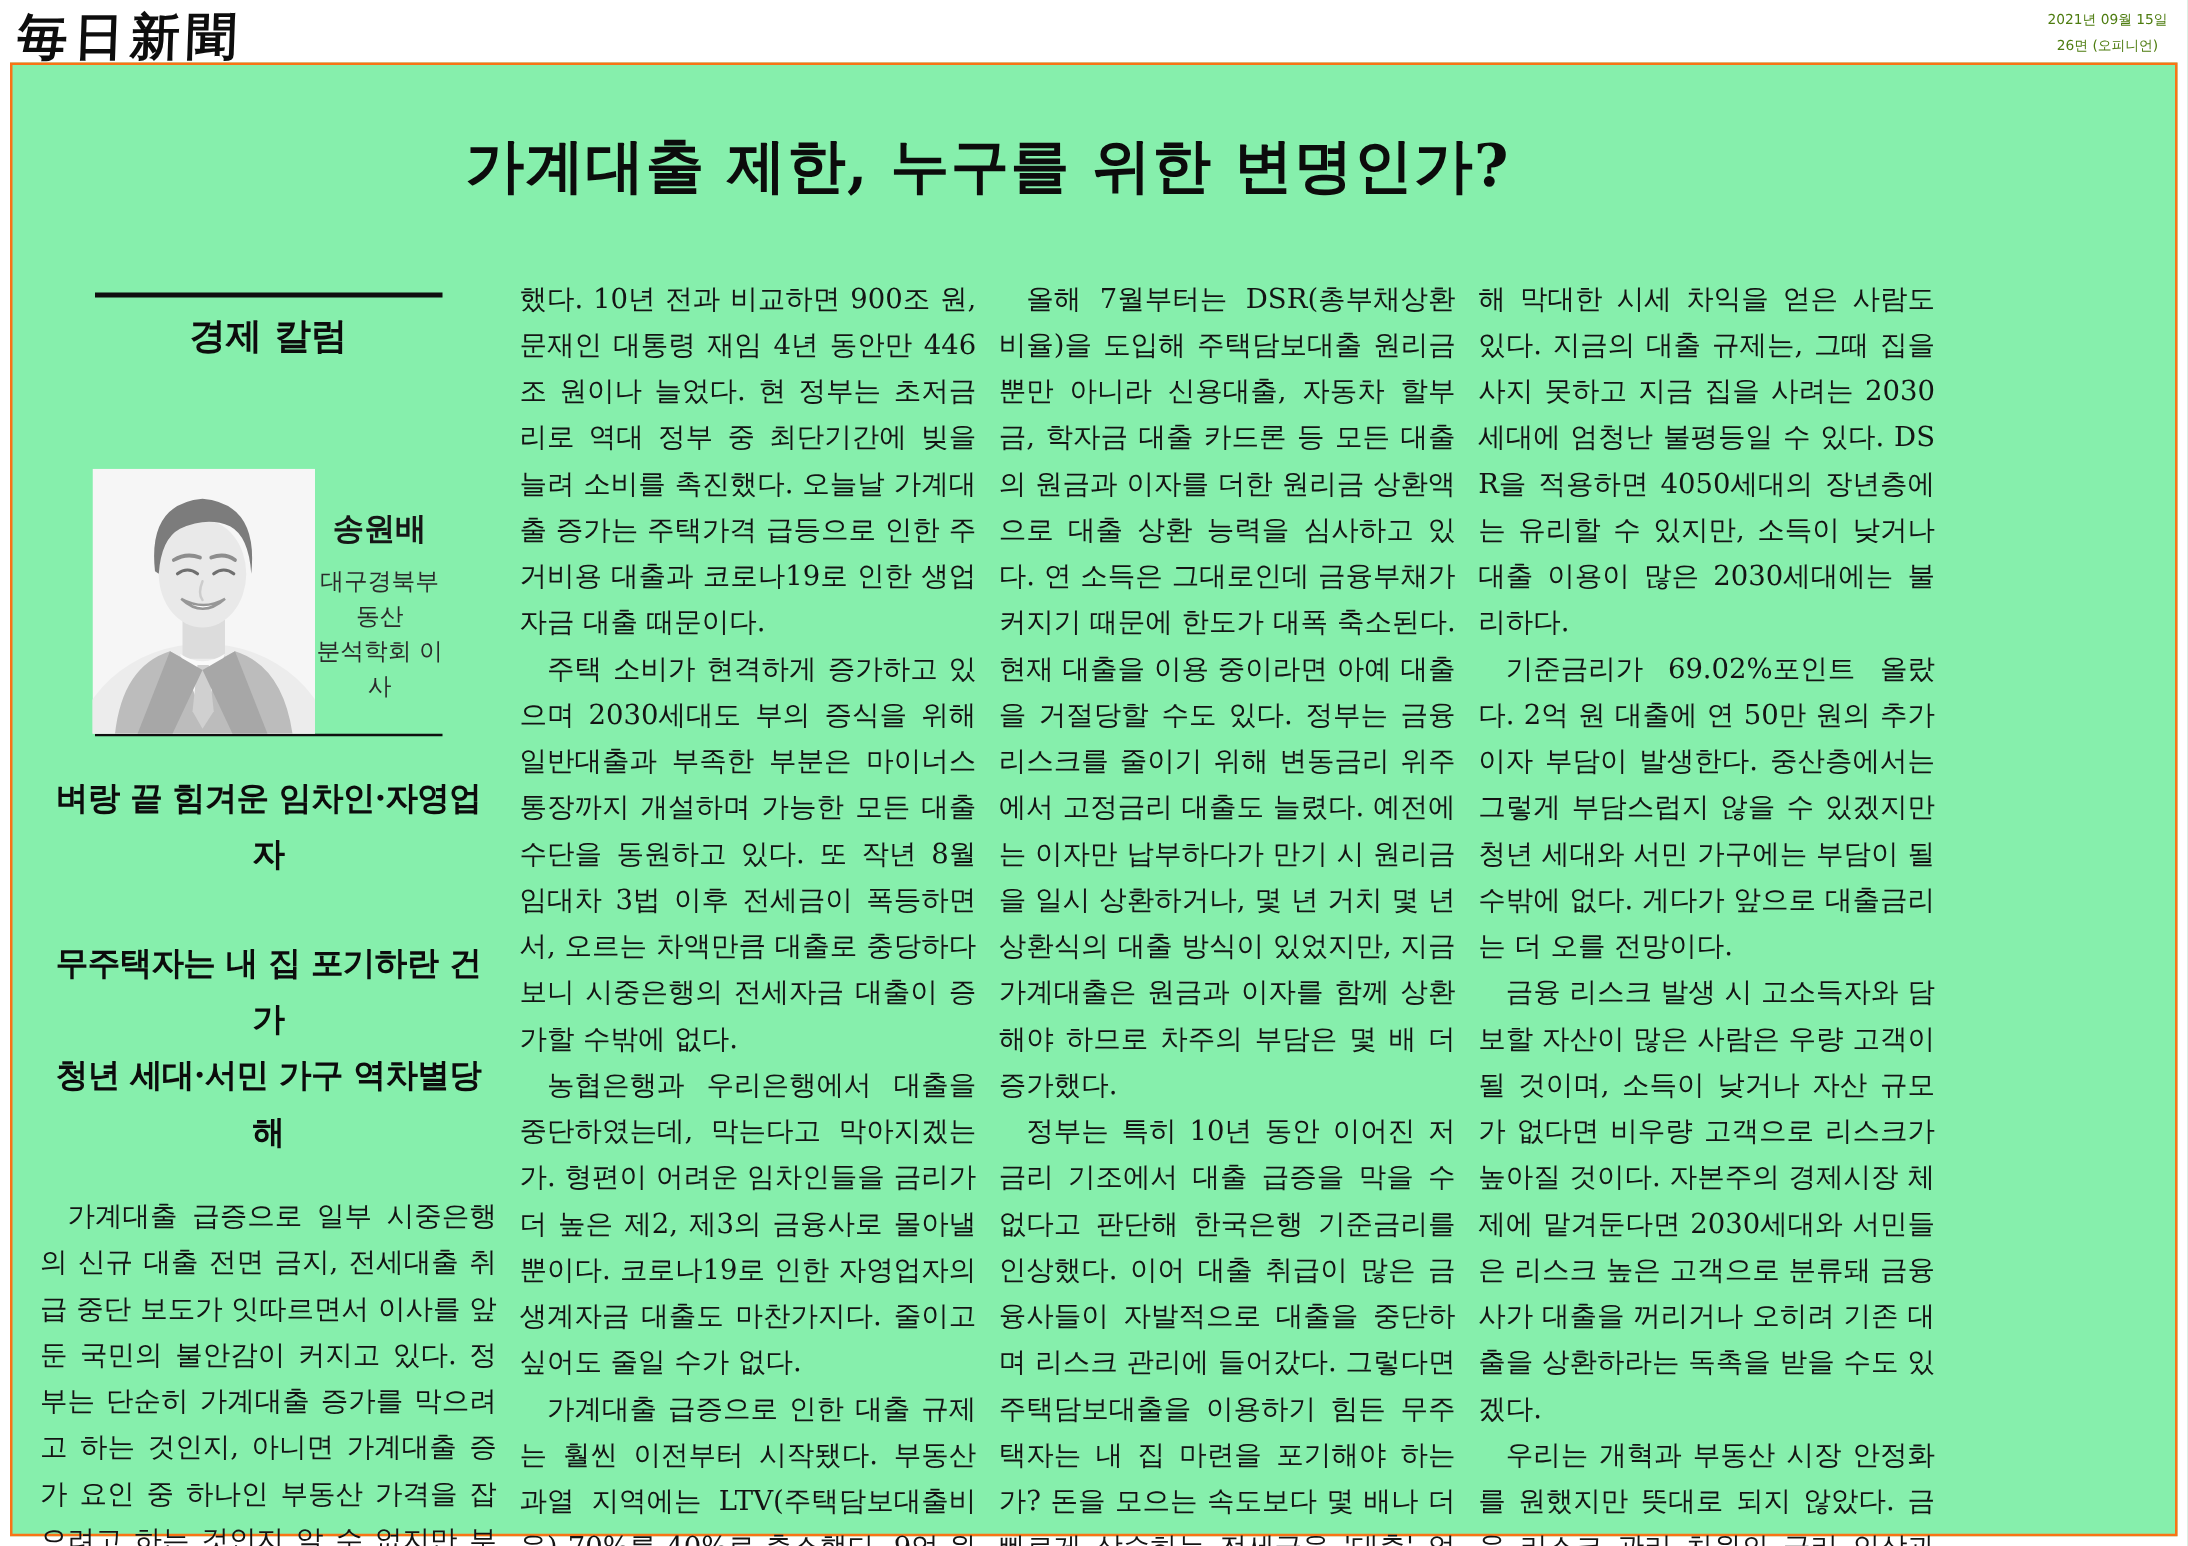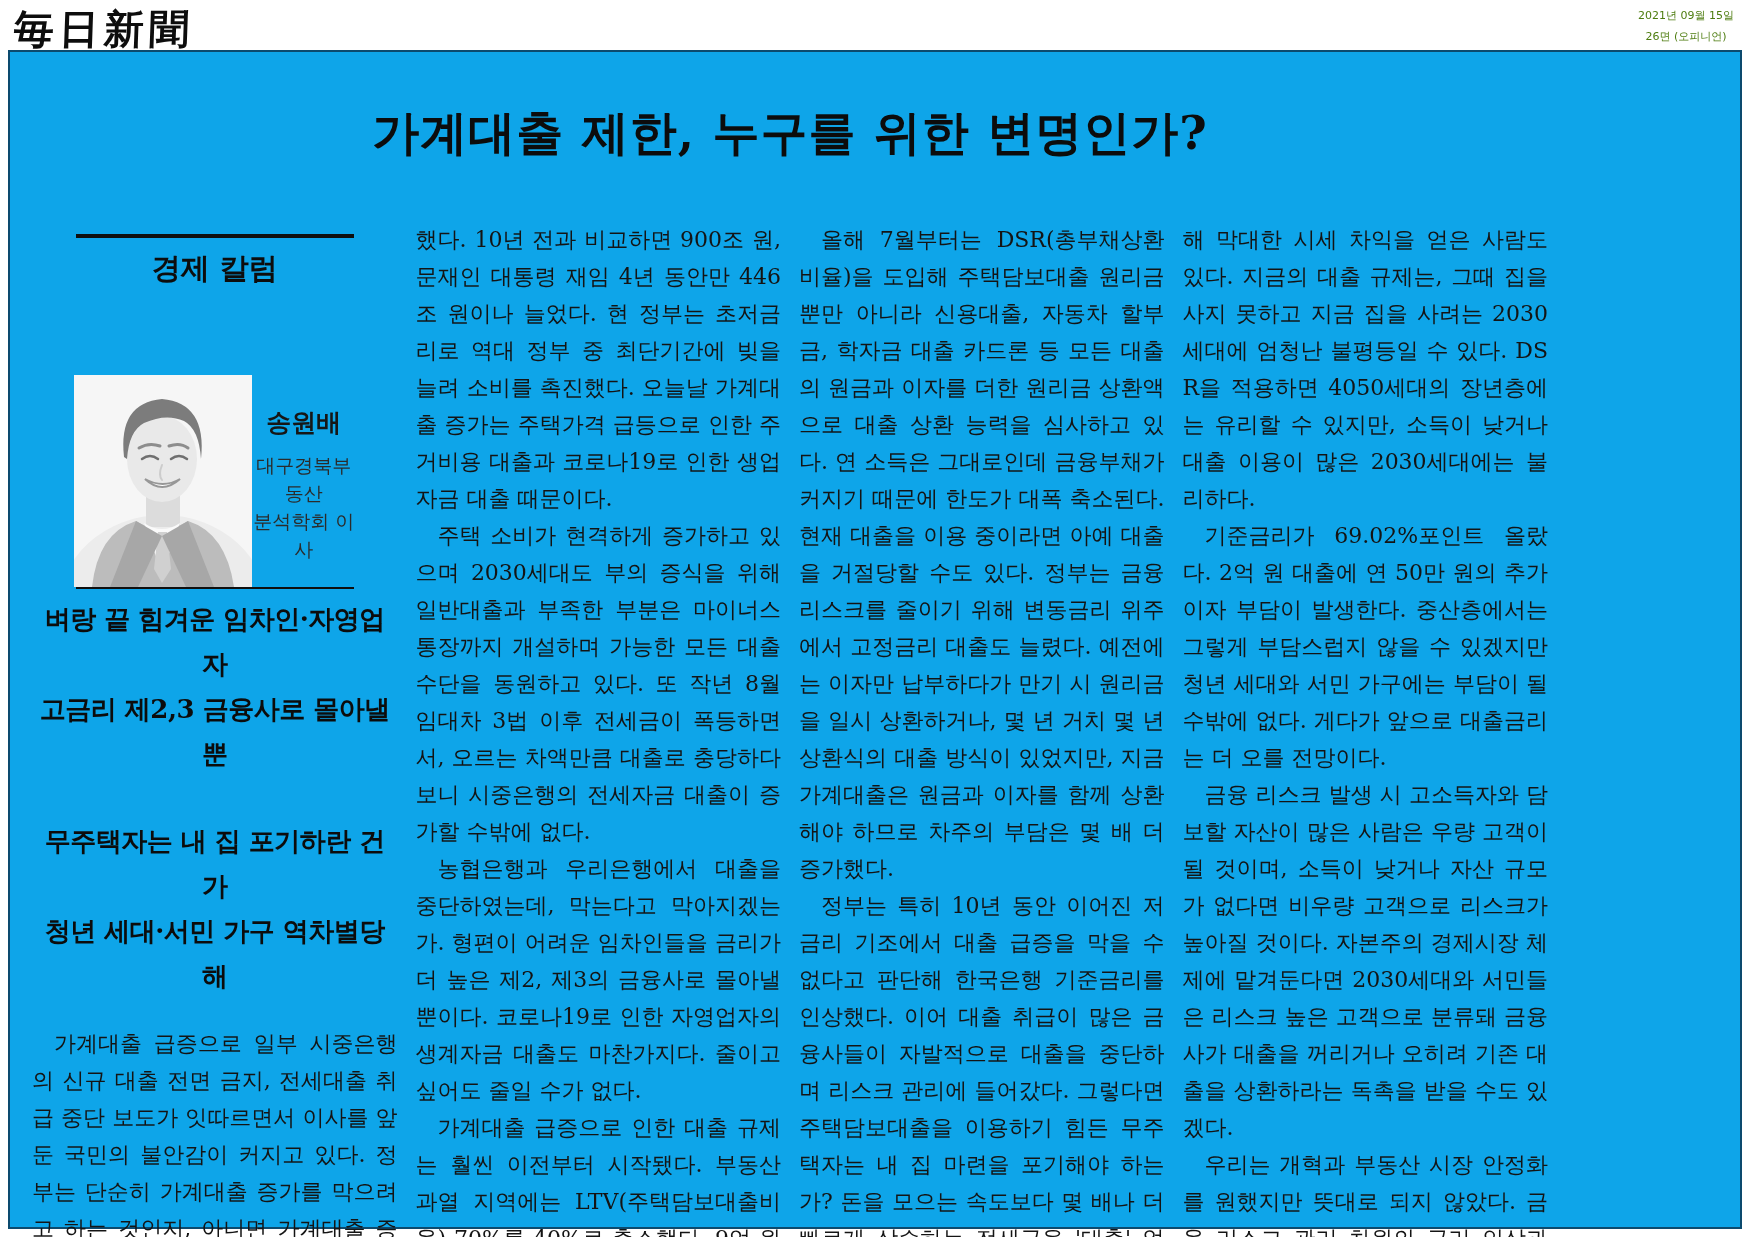--- a/index.html
+++ b/index.html
@@ -35,22 +35,22 @@
     color: #4d7c0f;
     font-family: "DejaVu Sans", sans-serif;
   }
   
   .article-box {
     position: absolute;
     left: 8px;
     right: 8px;
     top: 50px;
     bottom: 8px;
-    border: 2px solid #0c4a6e;
-    background: #0ea5e9;
+    border: 2px solid #f97316;
+    background: #86efac;
   }
   .content {
     margin-left: 22px;
     width: 1516px;
   }
   .article-title {
     margin-top: 50px;
     text-align: center;
     font-size: 47px;
     font-weight: bold;
@@ -123,21 +123,21 @@
     margin: 0 auto;
   }
   .deck {
     text-align: center;
     font-size: 26px;
     font-weight: bold;
     line-height: 45px;
     letter-spacing: -0.5px;
     color: #0c0c0c;
   }
-  .deck-1 { margin-top: 8px; }
+  .deck-1 { margin-top: 28px; }
   .deck-2 { margin-top: 42px; }
   .col1-body { margin-top: 26px; }
 </style>
 </head>
 <body>
 
 <div class="page">
 
   <div class="masthead-logo">毎日新聞</div>
   <div class="masthead-date">
@@ -180,21 +180,20 @@
               <div class="author-affil">
                 <div>대구경북부동산</div>
                 <div>분석학회 이사</div>
               </div>
             </div>
           </div>
           <div class="col1-rule"></div>
 
           <div class="deck deck-1">
             <div>벼랑 끝 힘겨운 임차인·자영업자</div>
-            <div>고금리 제2,3 금융사로 몰아낼 뿐</div>
           </div>
           <div class="deck deck-2">
             <div>무주택자는 내 집 포기하란 건가</div>
             <div>청년 세대·서민 가구 역차별당해</div>
           </div>
 
           <div class="col-body col1-body">
             <p>가계대출 급증으로 일부 시중은행의 신규 대출 전면 금지, 전세대출 취급 중단 보도가 잇따르면서 이사를 앞둔 국민의 불안감이 커지고 있다. 정부는 단순히 가계대출 증가를 막으려고 하는 것인지, 아니면 가계대출 증가 요인 중 하나인 부동산 가격을 잡으려고 하는 것인지 알 수 없지만 부작용과 역차별에 대한 부분도 고려되어야 할 것이다.</p>
 
           </div>

